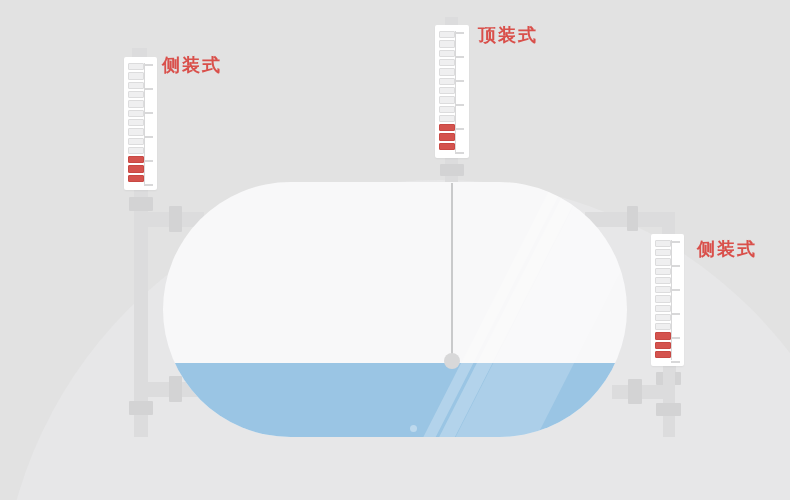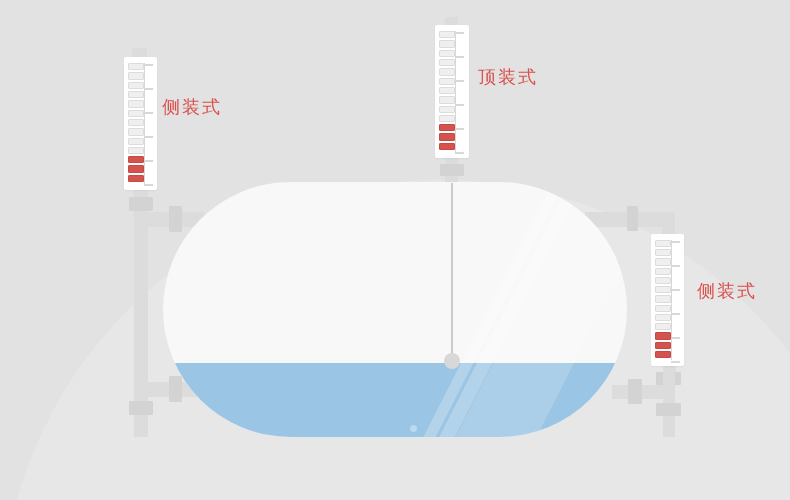--- a/index.html
+++ b/index.html
@@ -45,22 +45,22 @@
   .cells { position:absolute; left:3.5px; top:6px; bottom:8px; width:16px;
     display:flex; flex-direction:column; gap:2px; }
   .cell { flex:1; background:#efeff0; border:1px solid #dcdcdd; border-radius:1px; }
   .cell.red { background:#d4534e; border-color:#c84843; }
   .ruler { position:absolute; left:19.5px; top:6px; bottom:6px; width:1.5px; background:#d8d8d9; }
   .ticks { position:absolute; left:0; top:0; right:0; bottom:0; }
   .tick  { position:absolute; left:19.5px; width:9.5px; height:1.5px; background:#d8d8d9; }
 
   
   .mount-label {
-    position:absolute; color:#d9504b; font-weight:normal; font-size:18px;
-    letter-spacing:2px; line-height:20px; white-space:nowrap;margin-top:42px;
+    position:absolute; color:#d9504b; font-weight:bold; font-size:18px;
+    letter-spacing:2px; line-height:20px; white-space:nowrap;
   }
   .l1 { left:162px; top:55px; }
   .l2 { left:478px; top:25px; }
   .l3 { left:697px; top:239px; }
 </style>
 </head>
 <body>
 
 <div id="canvas">
 

